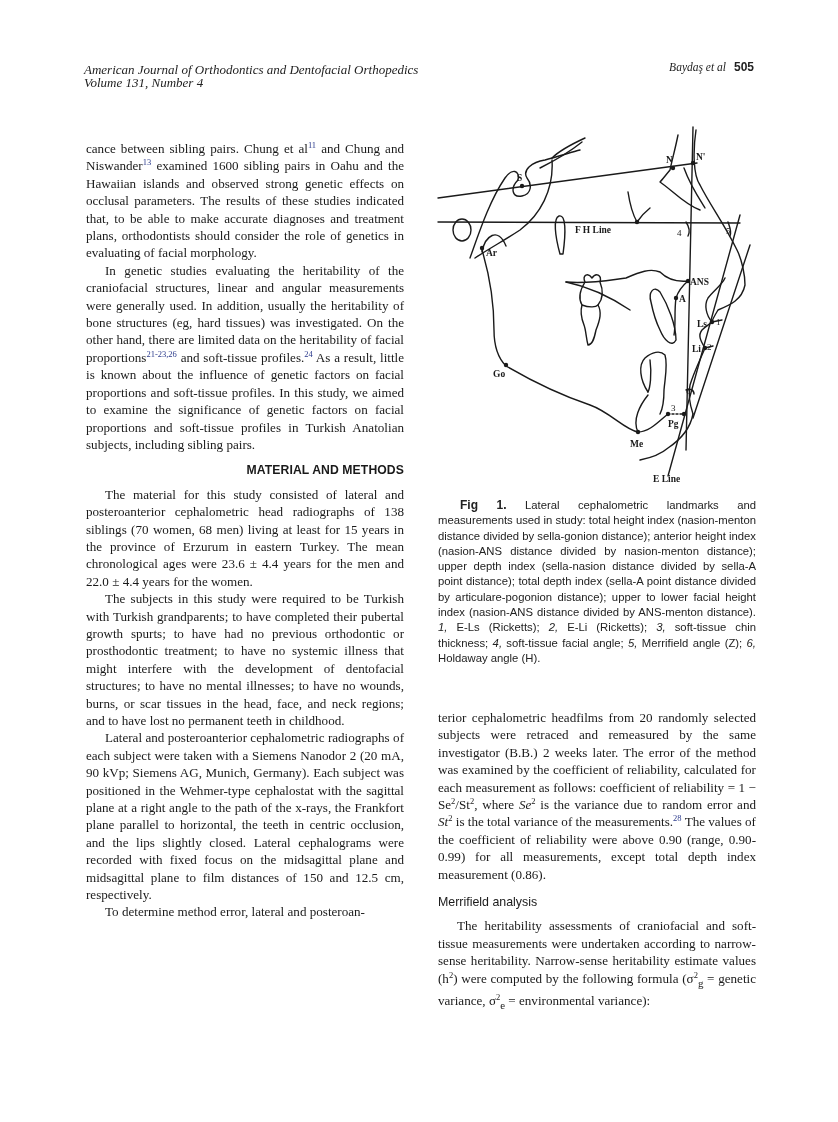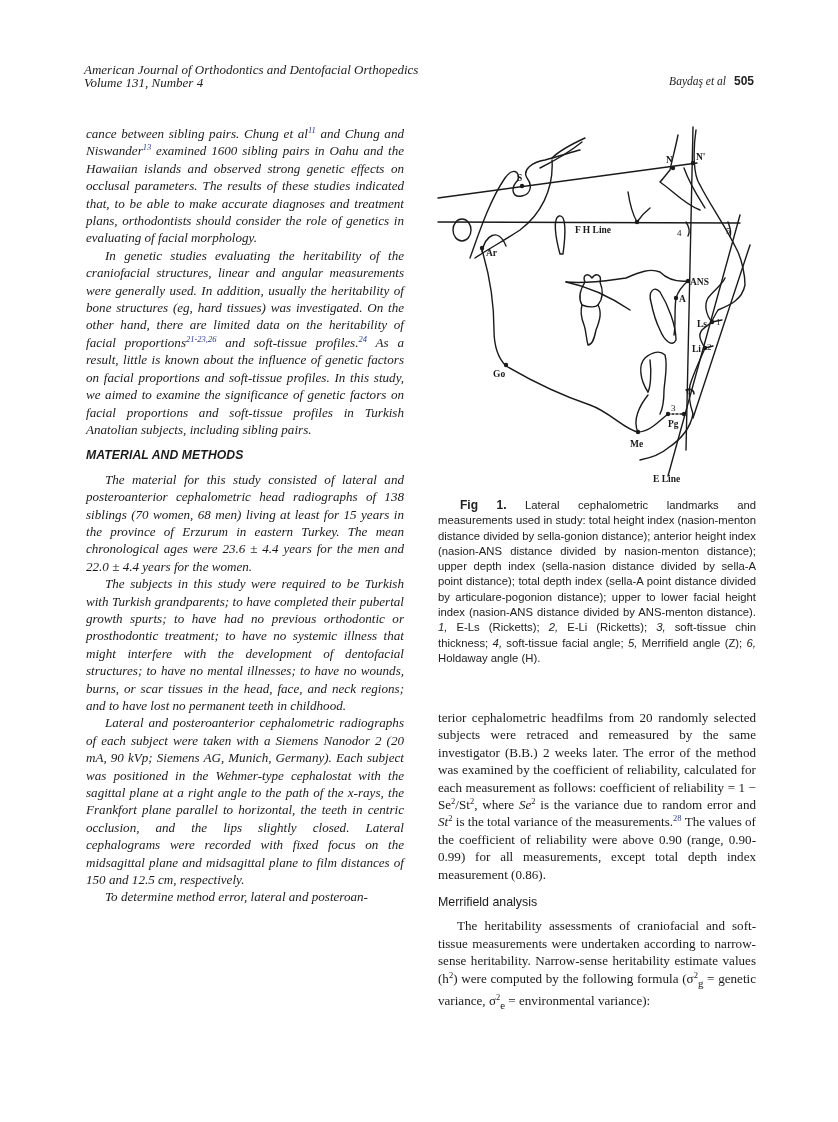--- a/index.html
+++ b/index.html
@@ -6,44 +6,44 @@
     body {
       width: 838px; height: 1122px; position: relative; overflow: hidden;
       font-family: "Liberation Serif", serif; color: #1a1a1a;
     }
     .header-left {
       position: absolute; left: 84px; top: 63px;
       font-family: "Liberation Serif", serif; font-style: italic;
       font-size: 13px; line-height: 13px; color: #222;
     }
     .header-right {
-      position: absolute; right: 84px; top: 74px;
+      position: absolute; right: 84px; top: 60px;
       font-size: 11px; color: #222;
     }
     .header-right .authors { font-family: "Liberation Serif", serif; font-style: italic; font-size: 11.5px; }
     .header-right .page-number { font-family: "Liberation Sans", sans-serif; font-weight: bold; font-size: 12px; margin-left: 8px; }
 
     .col {
       position: absolute; width: 318px;
       font-family: "Liberation Serif", serif; font-size: 13.1px; line-height: 17.4px;
       text-align: justify; color: #1a1a1a;
     }
     .col p { margin: 0; }
     .col p.indent { text-indent: 19px; }
-    .left-col { left: 86px; top: 125px; font-style: italic; }
+    .left-col { left: 86px; top: 140px; }
     .right-col-lower { left: 438px; top: 709px; }
 
     sup { font-size: 8.5px; line-height: 0; vertical-align: 5px; }
     .ref { color: #2b3a8c; }
     .figref { color: #2b3a8c; }
 
     .section-heading {
       font-family: "Liberation Sans", sans-serif; font-weight: bold;
       font-size: 12.2px; letter-spacing: 0.1px; margin: 9px 0 6px 0 !important;
-      text-align: left;
+      text-align: right;
     }
     .subsection-heading {
       font-family: "Liberation Sans", sans-serif; font-weight: normal;
       font-size: 12.4px; margin: 11px 0 6px 0 !important; text-align: left;
     }
 
     .figure {
       position: absolute; left: 435px; top: 120px; width: 330px; height: 370px;
     }
     .figure svg { width: 330px; height: 370px; display: block; }

